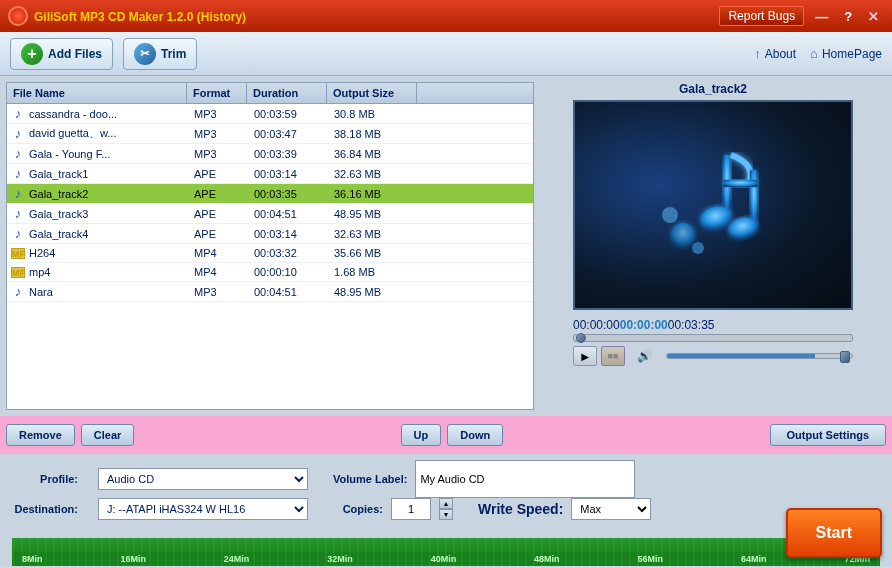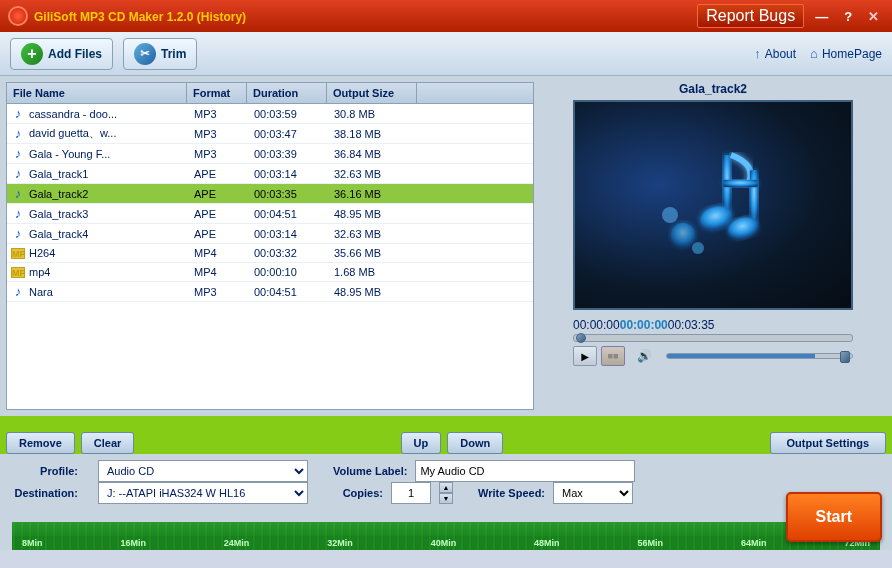--- a/index.html
+++ b/index.html
@@ -42,21 +42,21 @@
       cursor: pointer;
       background: none;
       border: none;
       padding: 2px 5px;
     }
     .report-bugs-btn {
       background: linear-gradient(to bottom, #d04010, #a01800);
       border: 1px solid #ff6040;
       color: white;
       padding: 2px 8px;
-      font-size: 16px;
+      font-size: 12px;
       cursor: pointer;
       border-radius: 2px;
       text-align: center;
     }
 
     
     .toolbar {
       background: linear-gradient(to bottom, #e8f0f8, #c8d8e8);
       height: 44px;
       display: flex;
@@ -249,24 +249,24 @@
       background: linear-gradient(to right, #4080c0 0%, #4080c0 80%, #c0c8d0 80%);
       border: 1px solid #8898a8;
       border-radius: 3px;
       margin-left: 10px;
       position: relative;
     }
     .vol-icon { color: #406080; font-size: 12px; }
 
     
     .button-bar {
-      background: #84cc16;
+      background: #f9a8d4;
       height: 38px;
       display: flex;
-      align-items: flex-end;
+      align-items: center;
       padding: 0 6px;
       gap: 6px;
     }
     .action-btn {
       background: linear-gradient(to bottom, #e0ecf8, #b8cce0);
       border: 1px solid #6888a8;
       border-radius: 3px;
       padding: 4px 12px;
       cursor: pointer;
       font-size: 11px;
@@ -309,25 +309,25 @@
       border: 1px solid #8898a8;
       background: white;
       font-size: 11px;
       padding: 0 4px;
       color: #002060;
     }
     .profile-select { width: 210px; }
     .destination-select { width: 210px; }
     .select-wrapper { display: flex; margin-left: 12px; }
     .vol-label-text { font-size: 11px; font-weight: bold; color: #002060; }
-    .vol-input { height: 22px; width: 220px; border: 1px solid #8898a8; font-size: 11px; padding: 0 4px; }
+    .vol-input { height: 38px; width: 220px; border: 1px solid #8898a8; font-size: 11px; padding: 0 4px; }
     .copies-input { width: 40px; height: 22px; border: 1px solid #8898a8; font-size: 11px; text-align: center; }
     .spinner-btns { display: flex; flex-direction: column; }
     .spin-btn { width: 14px; height: 11px; background: linear-gradient(to bottom, #d8e4f0, #b8c8da); border: 1px solid #8898a8; cursor: pointer; display: flex; align-items: center; justify-content: center; font-size: 7px; line-height: 1; }
-    .write-speed-label { font-size: 11px; font-weight: bold; color: #002060; }
+    .write-speed-label { font-size: 14px; font-weight: bold; color: #002060; }
     .write-speed-select { width: 80px; height: 22px; border: 1px solid #8898a8; background: white; font-size: 11px; padding: 0 4px; }
 
     
     .timeline-bar {
       background: #1a8020;
       height: 28px;
       margin: 12px;
       position: relative;
       display: flex;
       align-items: flex-end;

